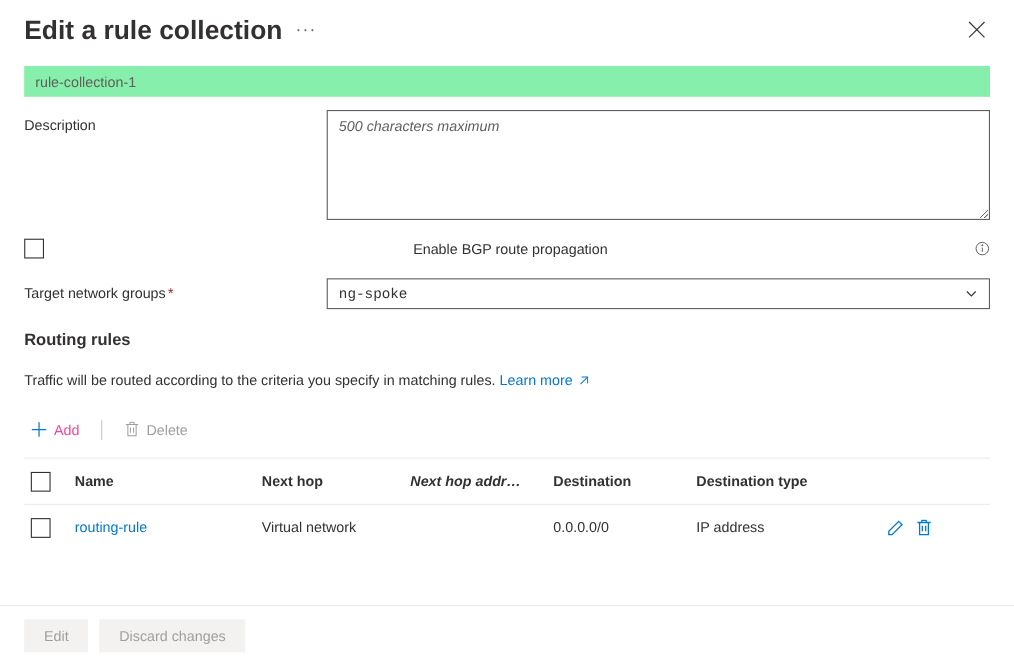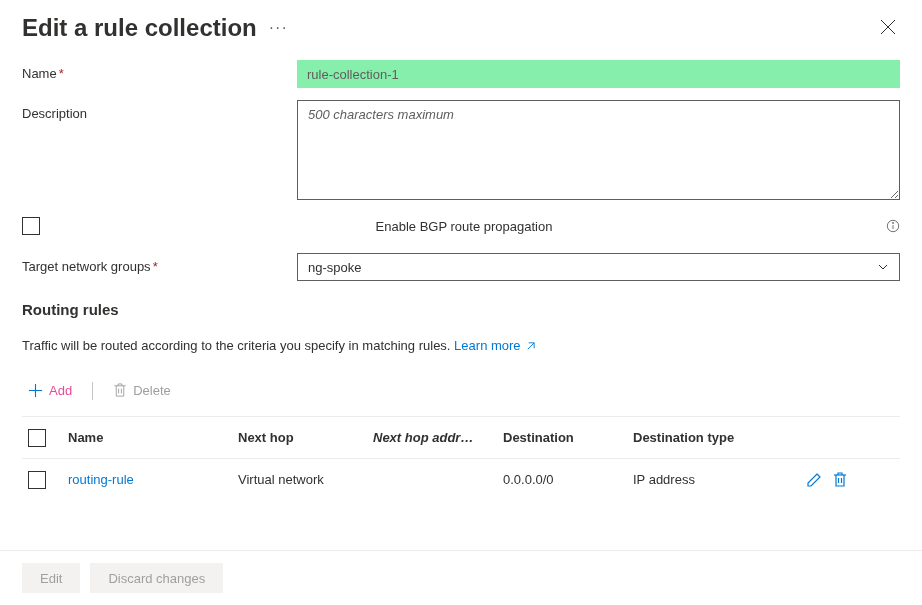--- a/index.html
+++ b/index.html
@@ -85,20 +85,21 @@
     .select-field {
       width: 100%;
       height: 28px;
       border: 1px solid #605e5c;
       padding: 12px 10px;
       display: flex;
       align-items: center;
       justify-content: space-between;
       cursor: pointer;
       font-size: 13px;
+      font-family: Liberation Mono, monospace;
     }
     .chevron { width: 12px; height: 12px; }
     .section-title {
       font-size: 15px;
       font-weight: 600;
       margin-top: 20px;
       margin-bottom: 6px;
     }
     .section-subtitle {
       font-size: 13px;
@@ -189,23 +190,20 @@
   <span class="close-btn">
     <svg viewBox="0 0 16 16" fill="none" stroke="#323130" stroke-width="1">
       <line x1="1" y1="1" x2="15" y2="15"></line>
         <line x1="15" y1="1" x2="1" y2="15"></line>
     </svg>
   </span>
 </div>
 
 <div class="form-area">
   <div class="form-row">
-    <div class="form-label">
-      <span>Name</span><span class="req">*</span>
-    </div>
     <div class="form-field">
       <input class="input-disabled" disabled="" value="rule-collection-1" style="">
     </div>
   </div>
 
   <div class="form-row">
     <div class="form-label">Description</div>
     <div class="form-field">
       <textarea class="textarea-field" placeholder="500 characters maximum" style=""></textarea>
     </div>

